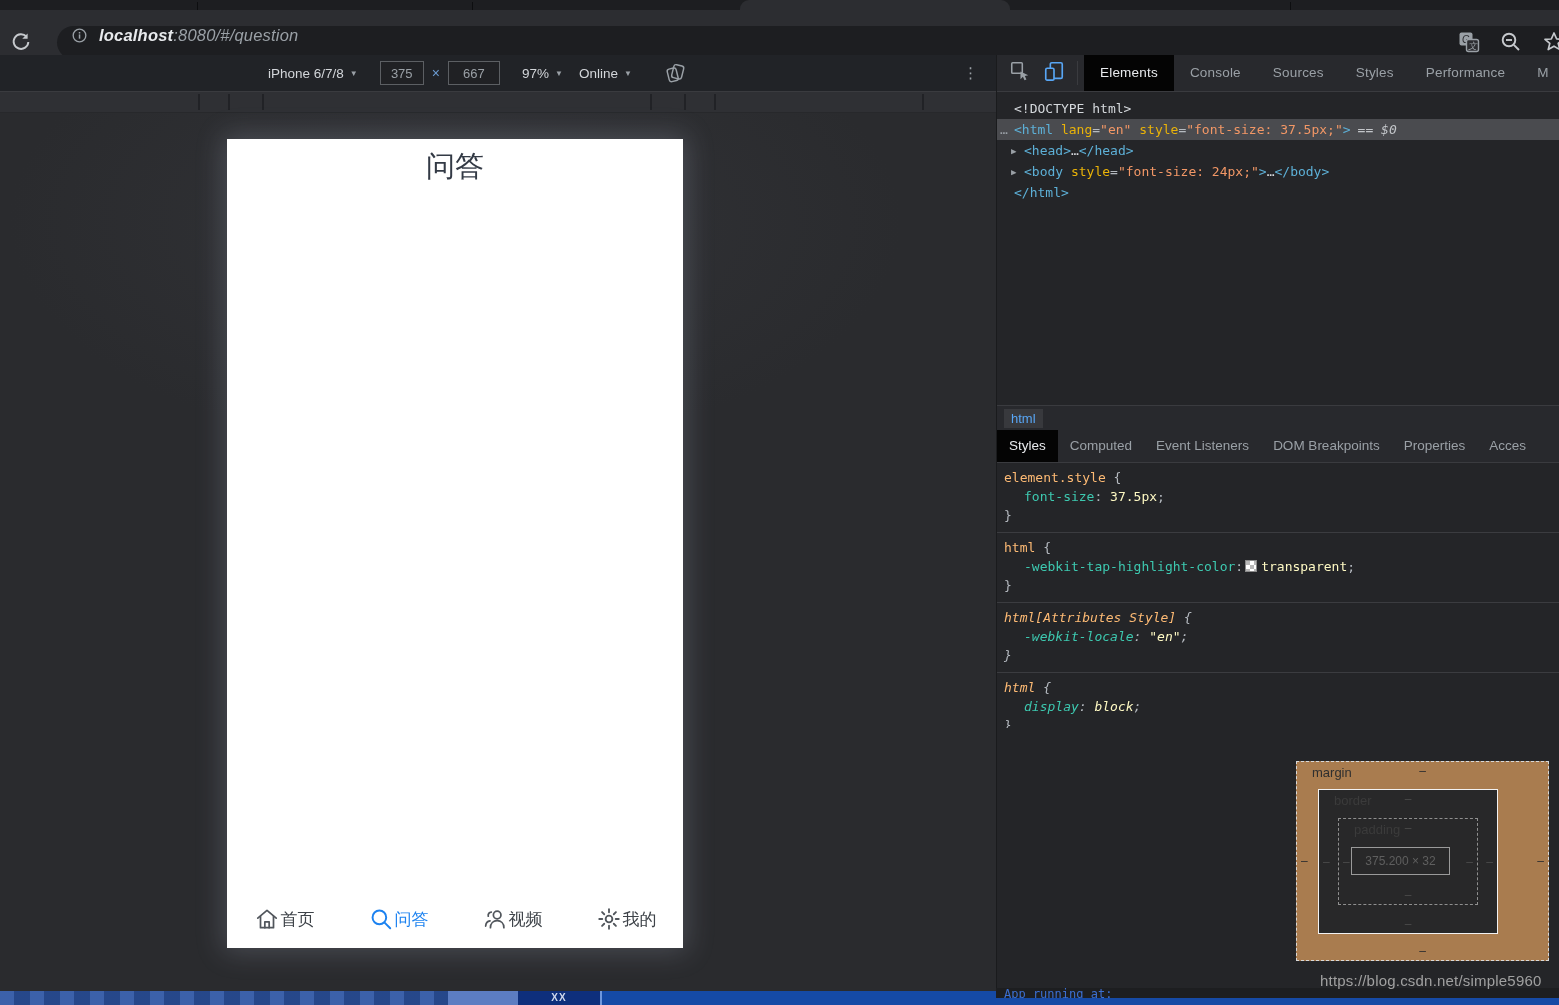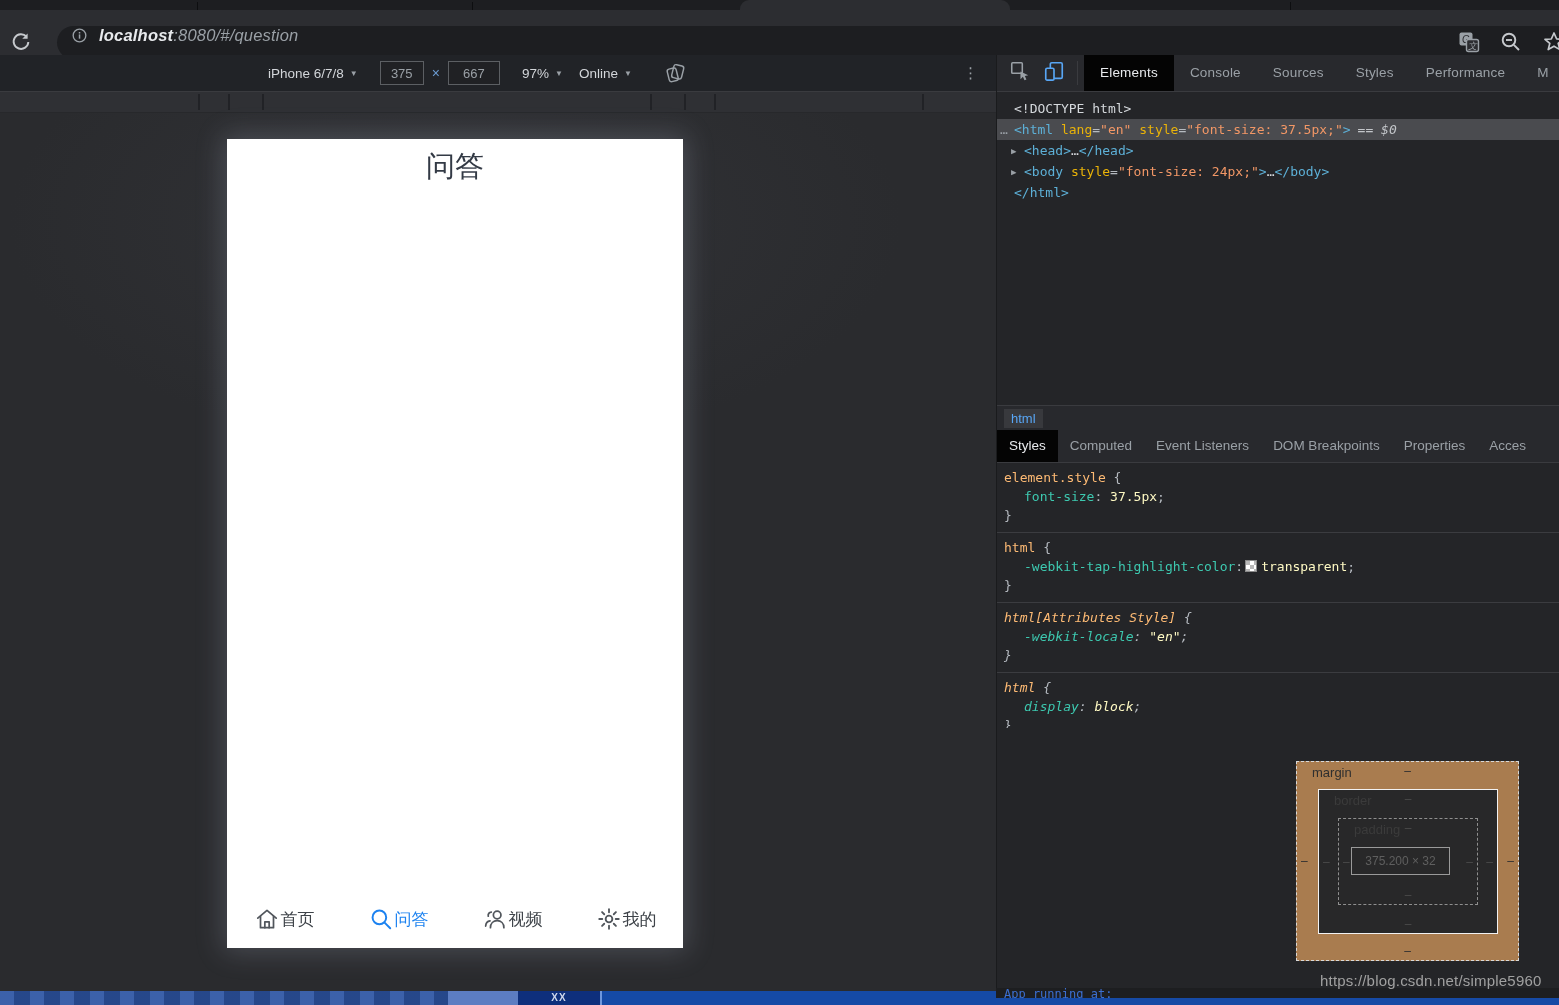--- a/index.html
+++ b/index.html
@@ -96,21 +96,21 @@
   .line{line-height:19px;white-space:nowrap;}
   .line.decl{padding-left:20px;}
   .selector{color:#fdba74;}
   .brace{color:#b5bac0;}
   .prop{color:#3dc9b0;}
   .value{color:#fef9c3;}
   .swatch{display:inline-block;width:10px;height:10px;margin:0 4px -1px 2px;border:1px solid #8a8a8a;
           background:conic-gradient(#ffffff 0 25%,#b8b8b8 0 50%,#ffffff 0 75%,#b8b8b8 0);background-size:8px 8px;}
 
   .metrics{flex:1;position:relative;background:#242528;}
-  .bm-margin{position:absolute;left:299px;top:33px;width:223px;height:200px;background:#a97c4f;
+  .bm-margin{position:absolute;left:299px;top:33px;width:253px;height:200px;background:#a97c4f;
              border:1px dashed #d8d8d8;box-sizing:border-box;}
   .bm-border{position:absolute;left:21px;top:27px;width:180px;height:145px;background:#282829;
              border:1.5px solid #f2f2f2;box-sizing:border-box;}
   .bm-padding{position:absolute;left:19px;top:28px;width:140px;height:87px;border:1px dashed #8f8f8f;box-sizing:border-box;}
   .bm-content{position:absolute;left:12px;top:28px;width:99px;height:28px;border:1px solid #9a9a9a;box-sizing:border-box;
               display:flex;align-items:center;justify-content:center;color:#5f5f5f;
               font-family:Liberation Sans, sans-serif;font-size:12px;}
   .bm-label{position:absolute;left:15px;top:3px;font-size:13px;}
   .bm-margin>.bm-label{color:#2f2f2f;}
   .bm-border>.bm-label,.bm-padding>.bm-label{color:#3b3b3b;}

